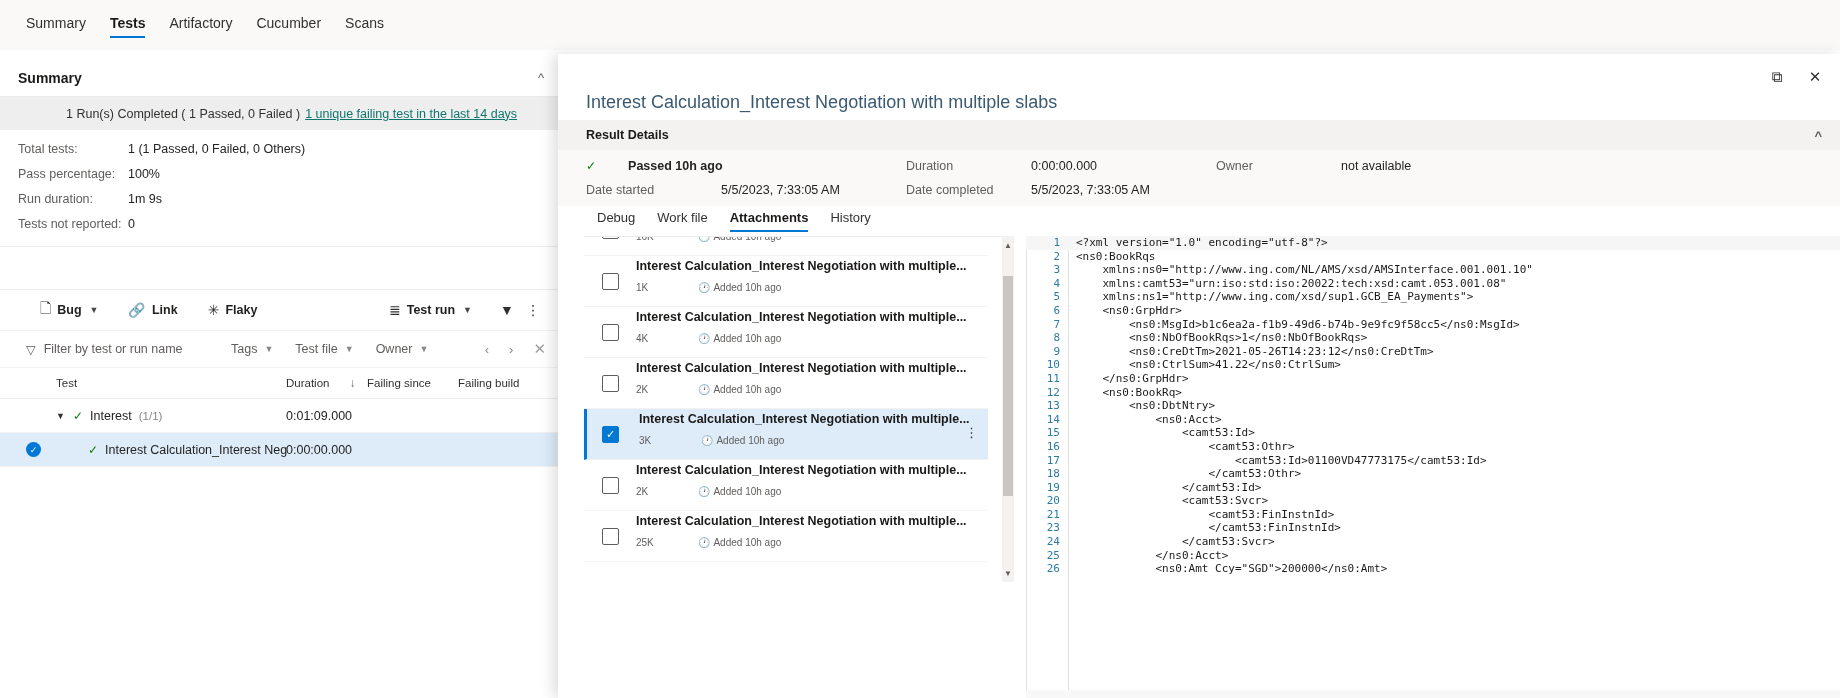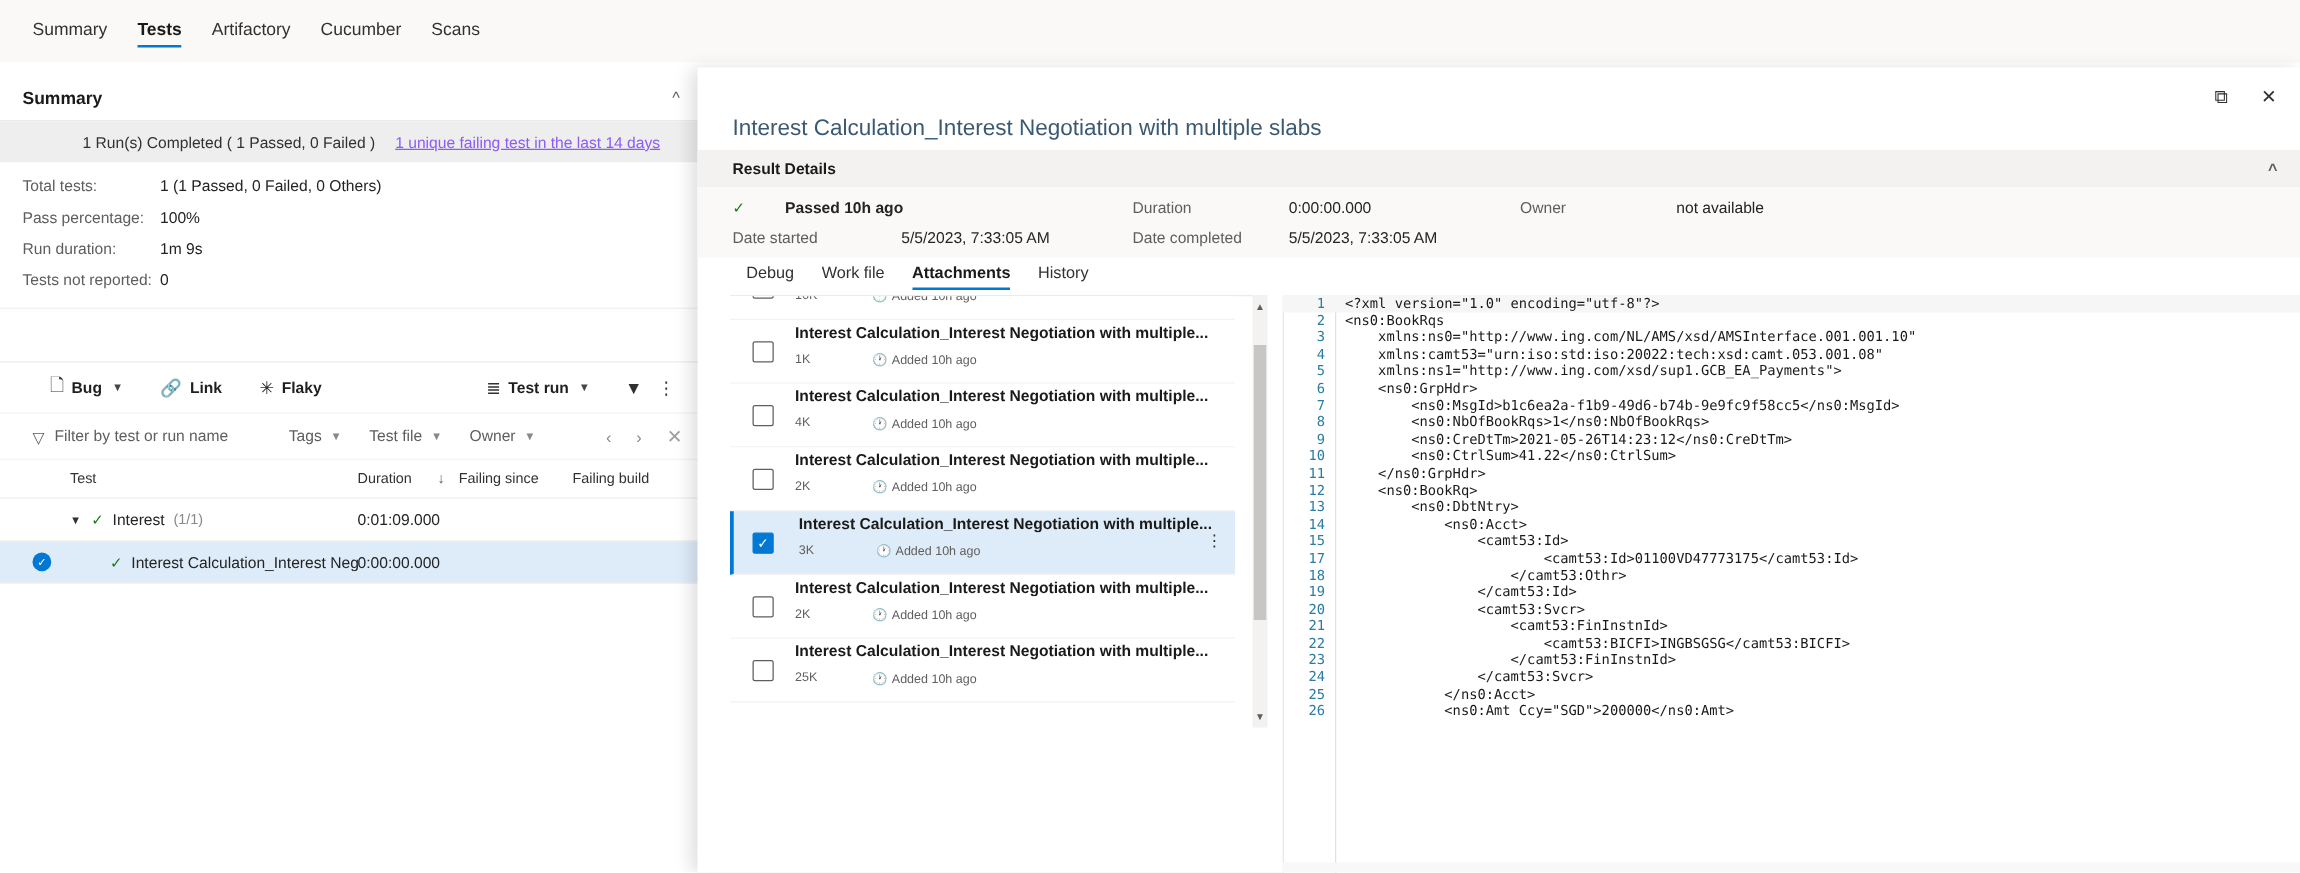--- a/index.html
+++ b/index.html
@@ -41,21 +41,21 @@
     height: 38px; display:flex; align-items:center; justify-content: space-between;
     padding: 0 16px 0 18px; border-bottom: 1px solid #edebe9; background:#fff;
   }
   .summary-head .title { font-size: 14px; font-weight: bold; color:#1b1a19; }
   .chevron { color:#605e5c; font-size: 13px; cursor:pointer; line-height:1; }
 
   .runbar {
     height: 33px; background:#efeeee; display:flex; align-items:center;
     padding-left: 66px; font-size: 12.5px; color:#323130;
   }
-  .runbar a { color:#8b5cf6; text-decoration: underline; margin-left: 16px; cursor:pointer; }
+  .runbar a { color:#0f766e; text-decoration: underline; margin-left: 5px; cursor:pointer; }
 
   .kv { display:flex; align-items:center; height: 25px; padding-left: 18px; font-size:12.5px; }
   .kv .k { width: 110px; color:#605e5c; }
   .kv .v { color:#242424; }
   .kv-wrap { padding-top: 6px; padding-bottom: 10px; background:#fff; }
 
   
   .toolbar {
     position:absolute; left:0; top:239px; width:560px; height:42px;
     background:#ffffff; border-top:1px solid #edebe9; border-bottom:1px solid #f3f2f1;
@@ -467,26 +467,26 @@
           <div class="code-line"><span class="ln">6</span><span class="lc">    &lt;ns0:GrpHdr&gt;</span></div>
           <div class="code-line"><span class="ln">7</span><span class="lc">        &lt;ns0:MsgId&gt;b1c6ea2a-f1b9-49d6-b74b-9e9fc9f58cc5&lt;/ns0:MsgId&gt;</span></div>
           <div class="code-line"><span class="ln">8</span><span class="lc">        &lt;ns0:NbOfBookRqs&gt;1&lt;/ns0:NbOfBookRqs&gt;</span></div>
           <div class="code-line"><span class="ln">9</span><span class="lc">        &lt;ns0:CreDtTm&gt;2021-05-26T14:23:12&lt;/ns0:CreDtTm&gt;</span></div>
           <div class="code-line"><span class="ln">10</span><span class="lc">        &lt;ns0:CtrlSum&gt;41.22&lt;/ns0:CtrlSum&gt;</span></div>
           <div class="code-line"><span class="ln">11</span><span class="lc">    &lt;/ns0:GrpHdr&gt;</span></div>
           <div class="code-line"><span class="ln">12</span><span class="lc">    &lt;ns0:BookRq&gt;</span></div>
           <div class="code-line"><span class="ln">13</span><span class="lc">        &lt;ns0:DbtNtry&gt;</span></div>
           <div class="code-line"><span class="ln">14</span><span class="lc">            &lt;ns0:Acct&gt;</span></div>
           <div class="code-line"><span class="ln">15</span><span class="lc">                &lt;camt53:Id&gt;</span></div>
+          <div class="code-line"><span class="ln">16</span><span class="lc">                    &lt;camt53:Othr&gt;</span></div>
           <div class="code-line"><span class="ln">17</span><span class="lc">                        &lt;camt53:Id&gt;01100VD47773175&lt;/camt53:Id&gt;</span></div>
           <div class="code-line"><span class="ln">18</span><span class="lc">                    &lt;/camt53:Othr&gt;</span></div>
           <div class="code-line"><span class="ln">19</span><span class="lc">                &lt;/camt53:Id&gt;</span></div>
           <div class="code-line"><span class="ln">20</span><span class="lc">                &lt;camt53:Svcr&gt;</span></div>
           <div class="code-line"><span class="ln">21</span><span class="lc">                    &lt;camt53:FinInstnId&gt;</span></div>
-          <div class="code-line"><span class="ln">22</span><span class="lc">                        &lt;camt53:BICFI&gt;INGBSGSG&lt;/camt53:BICFI&gt;</span></div>
           <div class="code-line"><span class="ln">23</span><span class="lc">                    &lt;/camt53:FinInstnId&gt;</span></div>
           <div class="code-line"><span class="ln">24</span><span class="lc">                &lt;/camt53:Svcr&gt;</span></div>
           <div class="code-line"><span class="ln">25</span><span class="lc">            &lt;/ns0:Acct&gt;</span></div>
           <div class="code-line"><span class="ln">26</span><span class="lc">            &lt;ns0:Amt Ccy="SGD"&gt;200000&lt;/ns0:Amt&gt;</span></div>
         </div>
     </div>
     <div class="panel-bottom-strip"></div>
   </div>
 
 </div>

